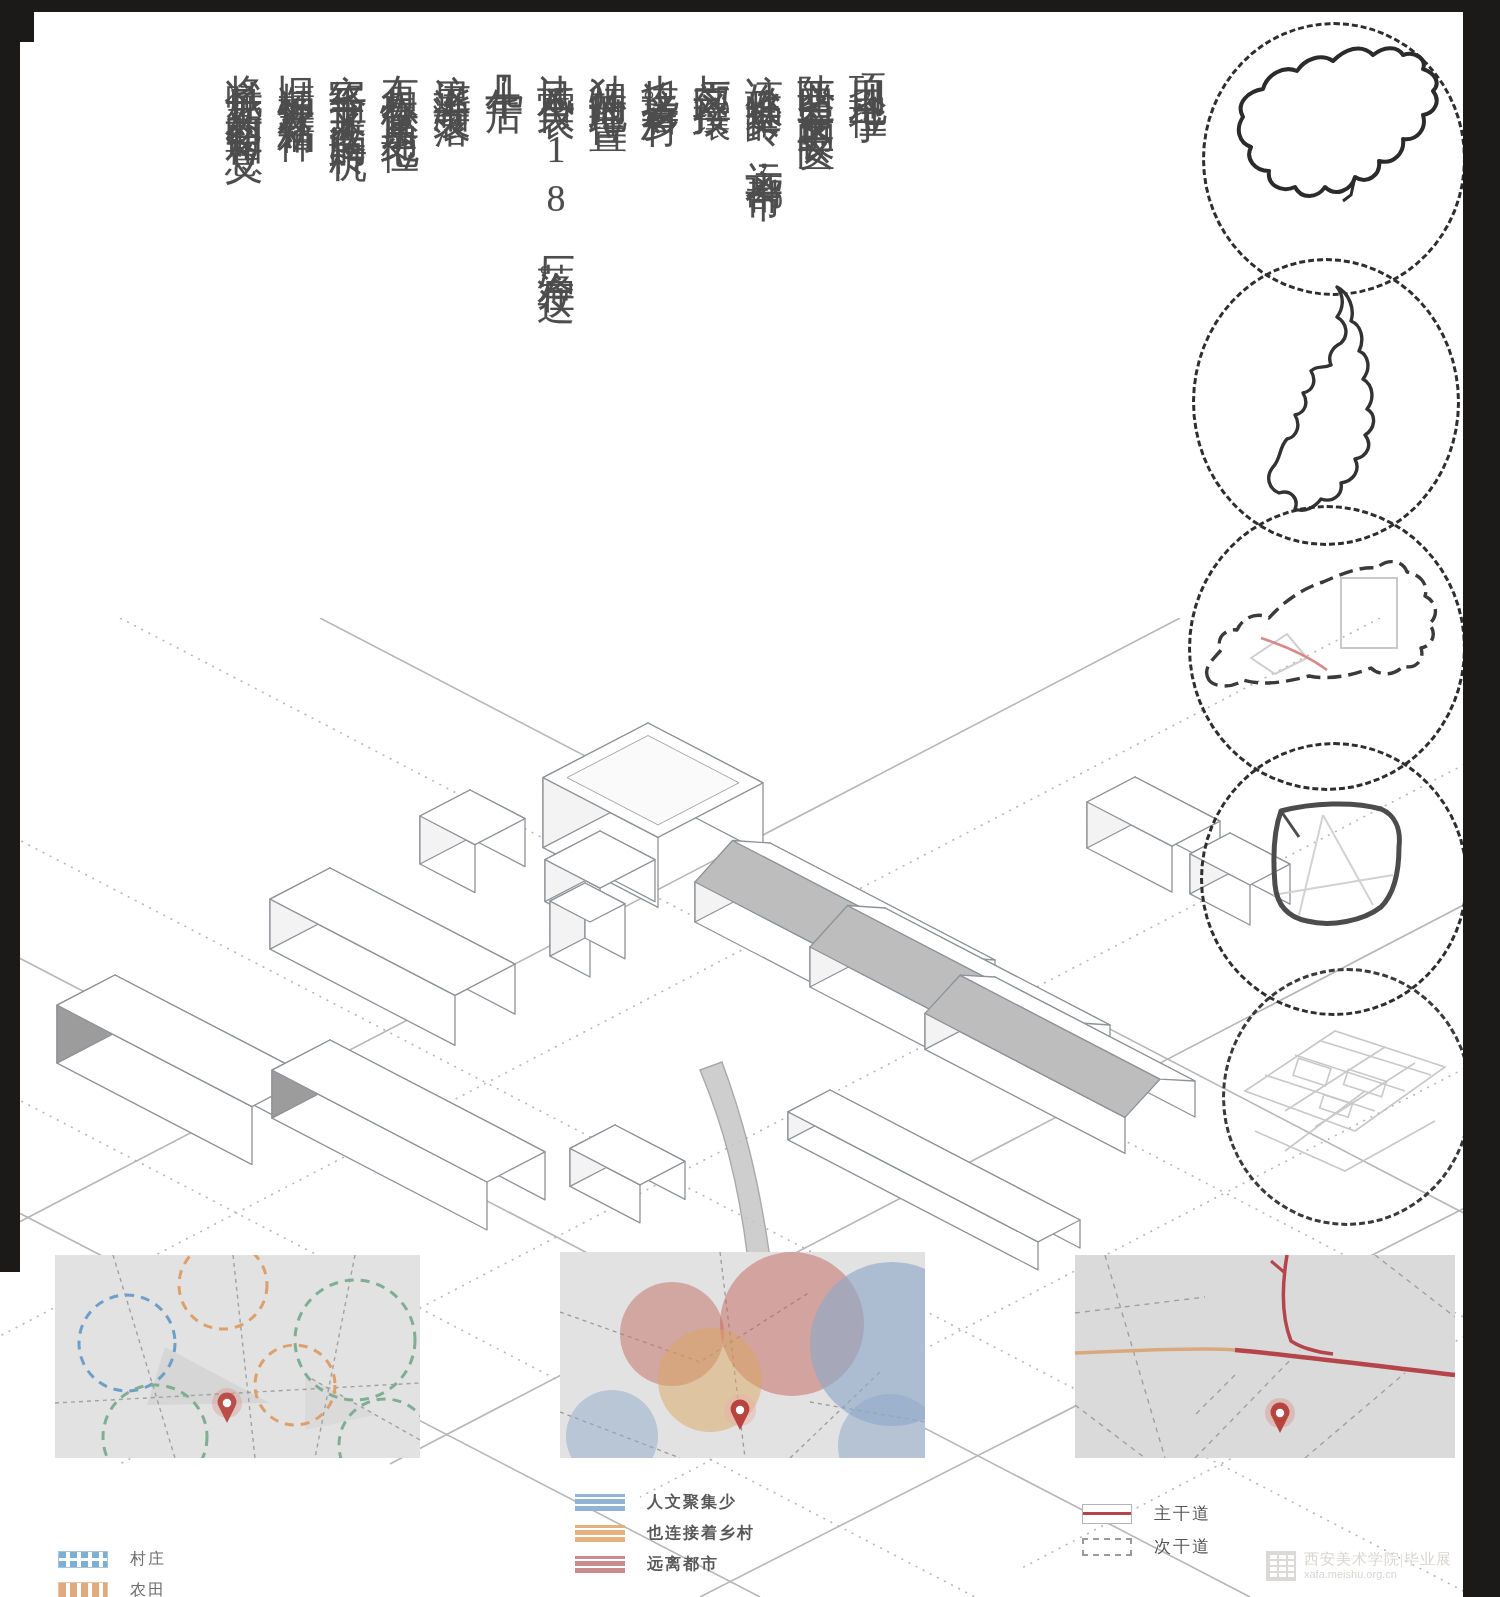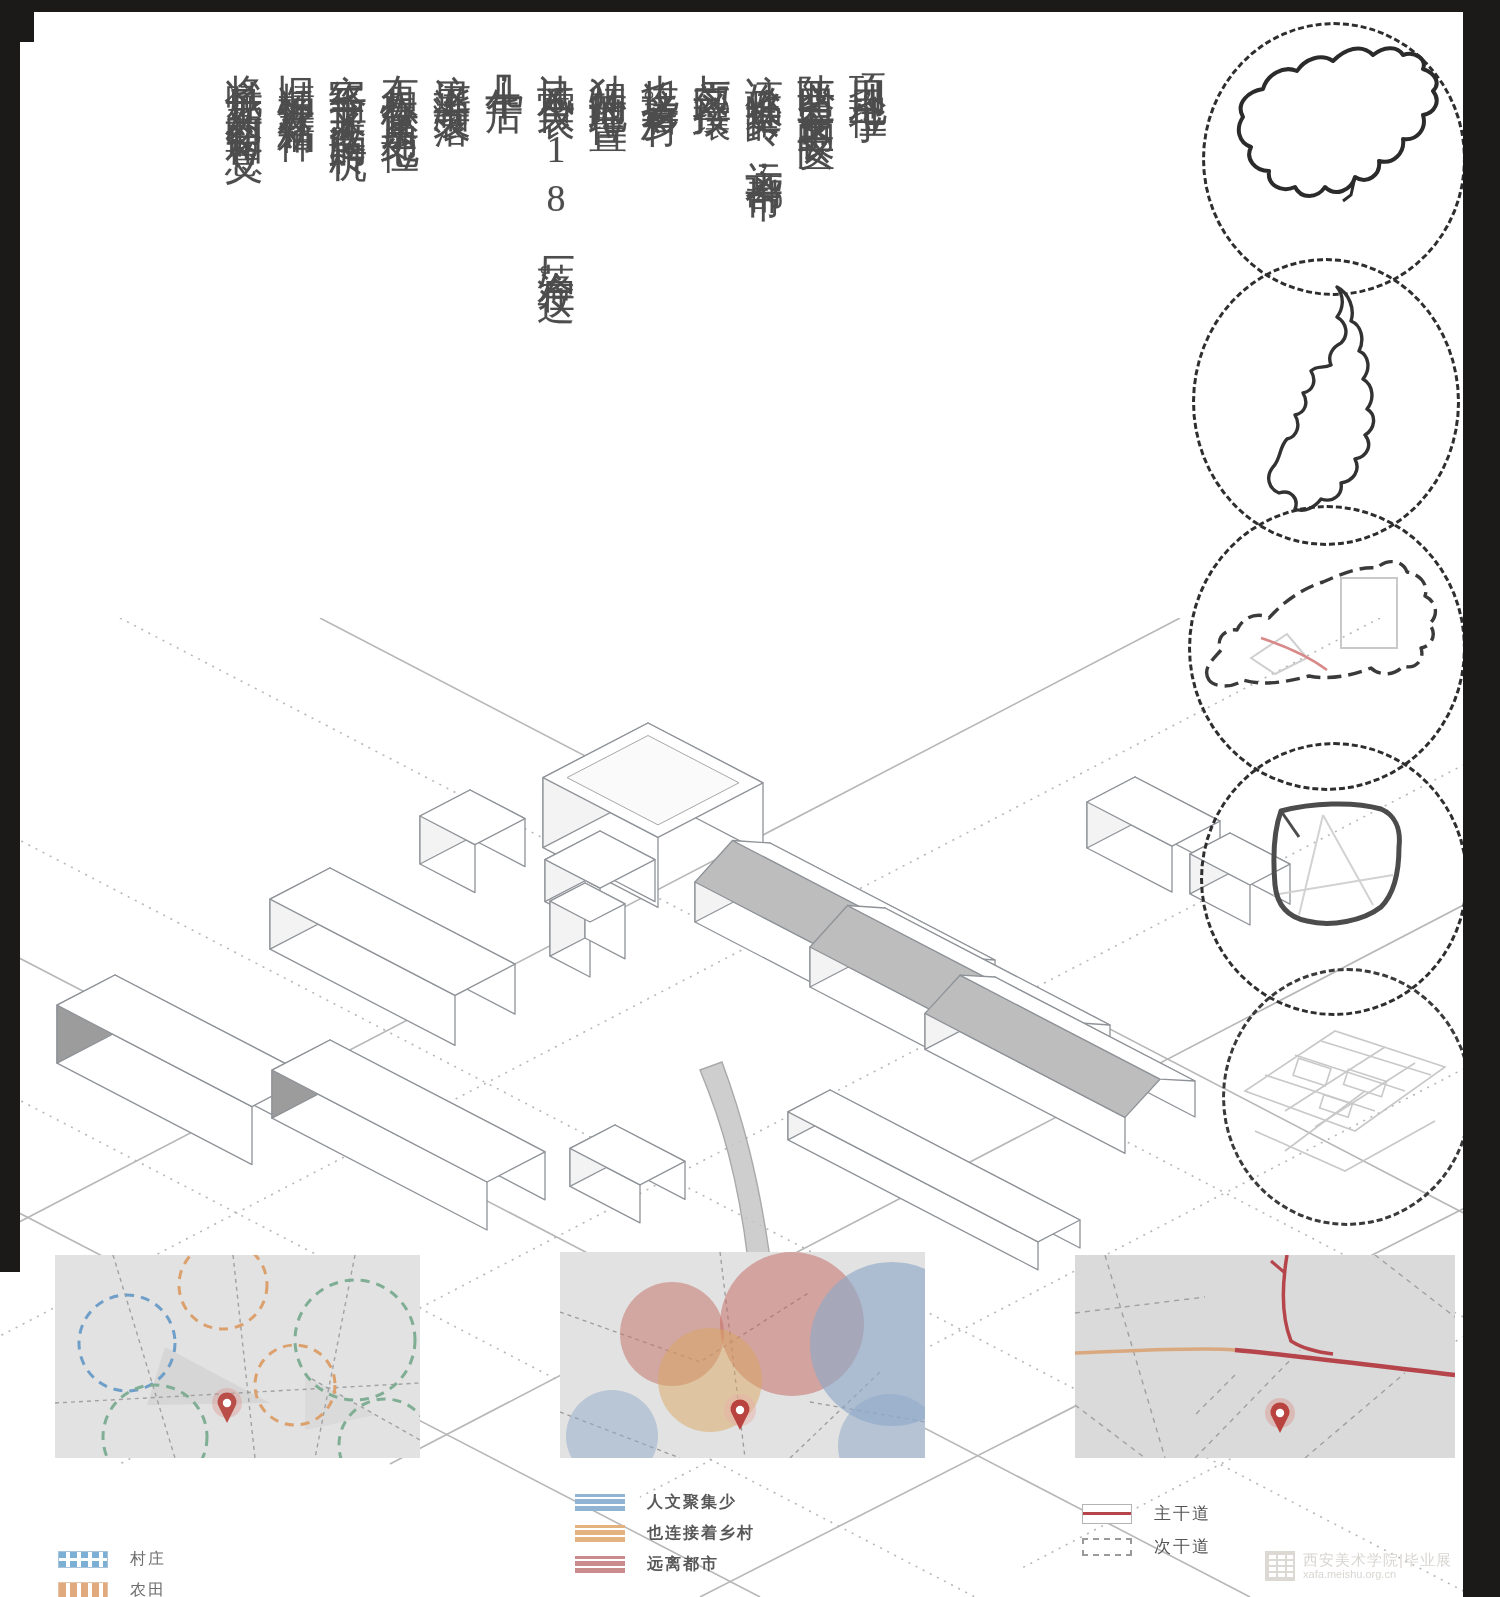--- a/index.html
+++ b/index.html
@@ -71,21 +71,21 @@
     position:absolute;right:48px;bottom:16px;z-index:12;display:flex;align-items:center;gap:8px;
     color:#d9d6d2;
   }
   .wm-logo{
     width:30px;height:30px;border:2px solid #dcd9d5;box-sizing:border-box;
     background:
       repeating-linear-gradient(0deg,#dcd9d5 0 2px,transparent 2px 6px),
       repeating-linear-gradient(90deg,#dcd9d5 0 2px,transparent 2px 9px);
   }
   .wm-text{display:flex;flex-direction:column;line-height:1.15;}
-  .wm-line1{font-size:15px;letter-spacing:1px;font-family:Liberation Sans, sans-serif;}
+  .wm-line1{font-size:15px;letter-spacing:1px;font-family:Liberation Serif, serif;}
   .wm-line2{font-size:11px;font-family:"Liberation Sans",sans-serif;}
 </style>
 </head>
 <body>
 
 <div class="frame-top"></div>
 <div class="frame-left"></div>
 <div class="frame-right"></div>
 <div class="frame-corner"></div>
 

